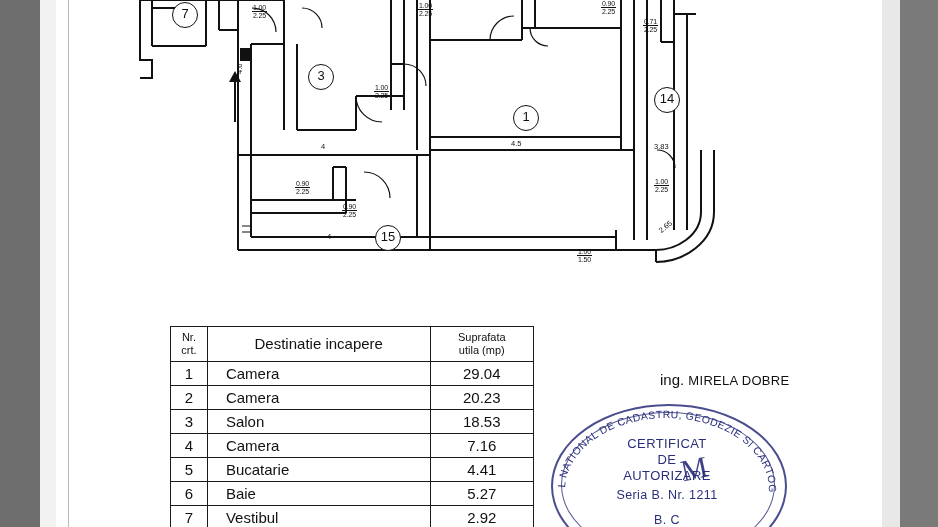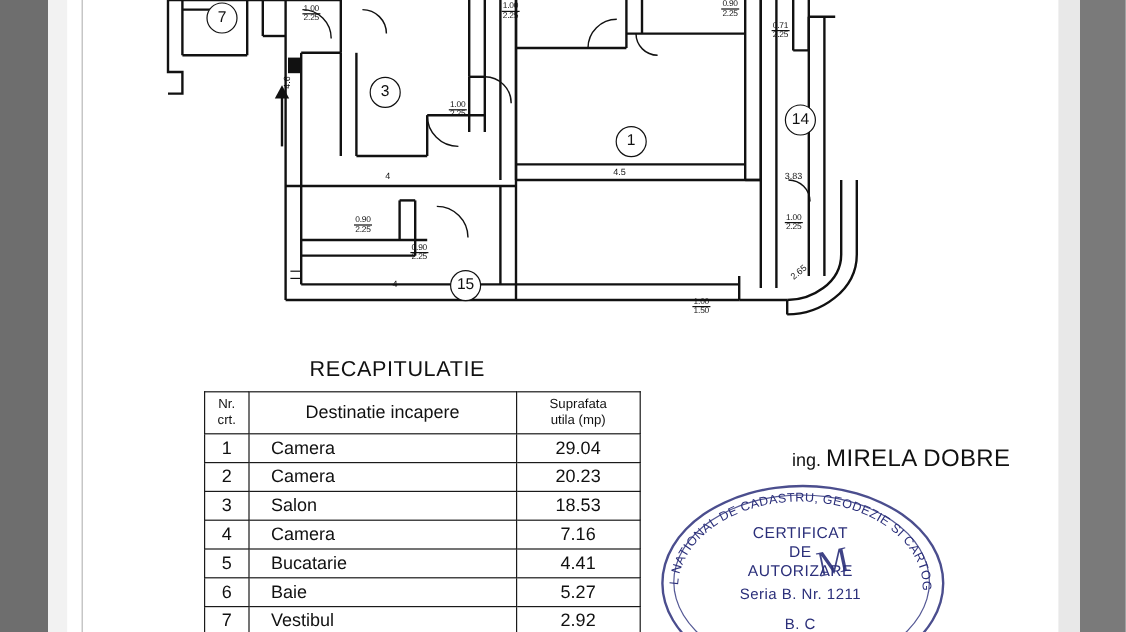--- a/index.html
+++ b/index.html
@@ -140,21 +140,21 @@
   #executant {
     position: absolute;
     left: 660px; top: 368px;
     font-size: 15px;
     color: #111;
     font-family: "Liberation Sans", sans-serif;
     white-space: nowrap;
   }
   #executant .line1 { padding-left: 52px; }
   #executant .line2 { margin-top: 3px; }
-  #executant .name { font-size: 20px; letter-spacing: 0.3px; }
+  #executant .name { font-size: 13px; letter-spacing: 0.3px; }
 
   
   #stamp {
     position: absolute;
     left: 551px; top: 404px;
     width: 240px; height: 123px;
     color: #2b2f7a;
   }
   #stamp .ring {
     position: absolute;
@@ -393,21 +393,20 @@
       </div>
 
     <div class="dim-plain" style="left:179px; top:74px; transform:rotate(-90deg); transform-origin:left top;">4.6</div>
     <div class="dim-plain" style="left:265px; top:142px;">4</div>
     <div class="dim-plain" style="left:455px; top:139px;">4.5</div>
     <div class="dim-plain" style="left:598px; top:142px;">3.83</div>
     <div class="dim-plain" style="left:271px; top:232px;">4</div>
     <div class="dim-plain" style="left:601px; top:228px; transform:rotate(-40deg); transform-origin:left top;">2.65</div>
   </div>
 
-  <div id="recap-title">RECAPITULATIE</div>
 
   <table id="recap-table">
     <thead>
       <tr>
         <td class="c-nr">
           <div>Nr.</div>
           <div>crt.</div>
         </td>
         <td class="c-dest h-dest">Destinatie incapere</td>
         <td class="c-supr">

